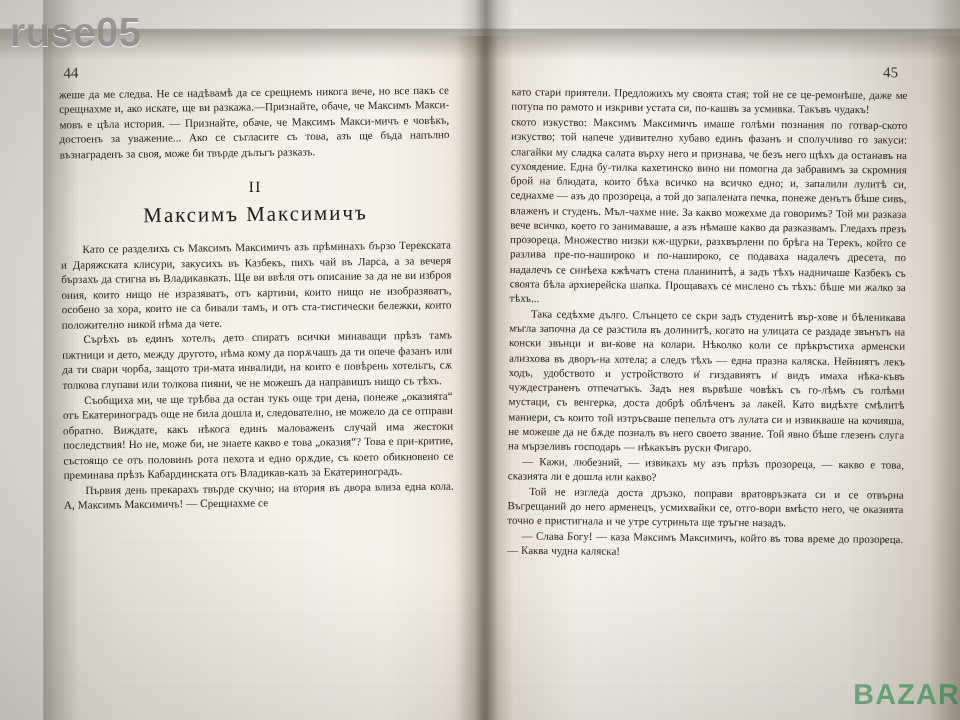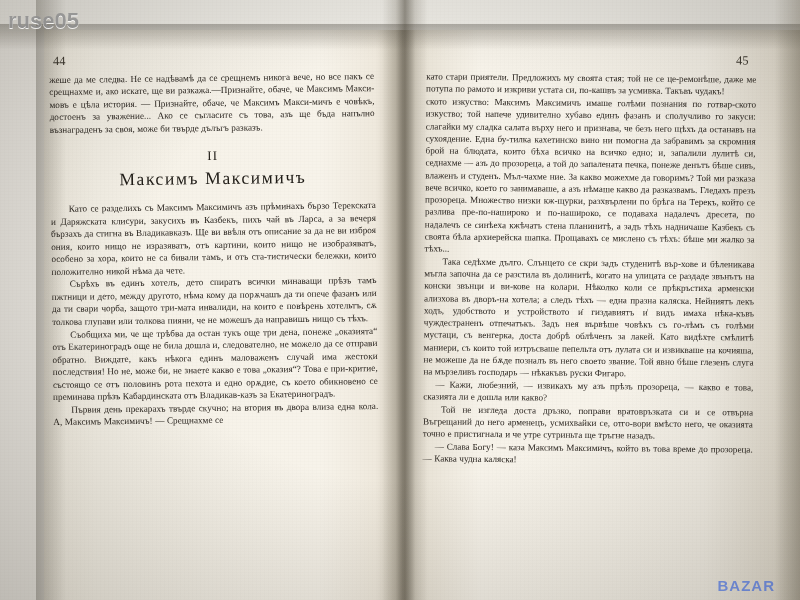--- a/index.html
+++ b/index.html
@@ -15,36 +15,36 @@
     background: #f3f1ec;
     font-family: "Liberation Serif", serif;
   }
 
   
   .watermark-tl {
     position: absolute;
     left: 8px;
     top: 8px;
     font-family: "Liberation Sans", sans-serif;
-    font-size: 22px;
+    font-size: 34px;
     font-weight: bold;
     color: #8e8e8e;
     letter-spacing: 0px;
     opacity: 0.85;
     z-index: 40;
     text-shadow: 0 1px 0 #ffffff;
   }
   .watermark-br {
     position: absolute;
-    right: 25px;
+    right: 0;
     bottom: 6px;
     font-family: "Liberation Sans", sans-serif;
-    font-size: 15px;
+    font-size: 24px;
     font-weight: bold;
-    color: #1d4ed8;
+    color: #15803d;
     opacity: 0.55;
     z-index: 40;
     letter-spacing: 1px;
   }
 
   
   .book {
     position: absolute;
     left: 0;
     top: 0;

